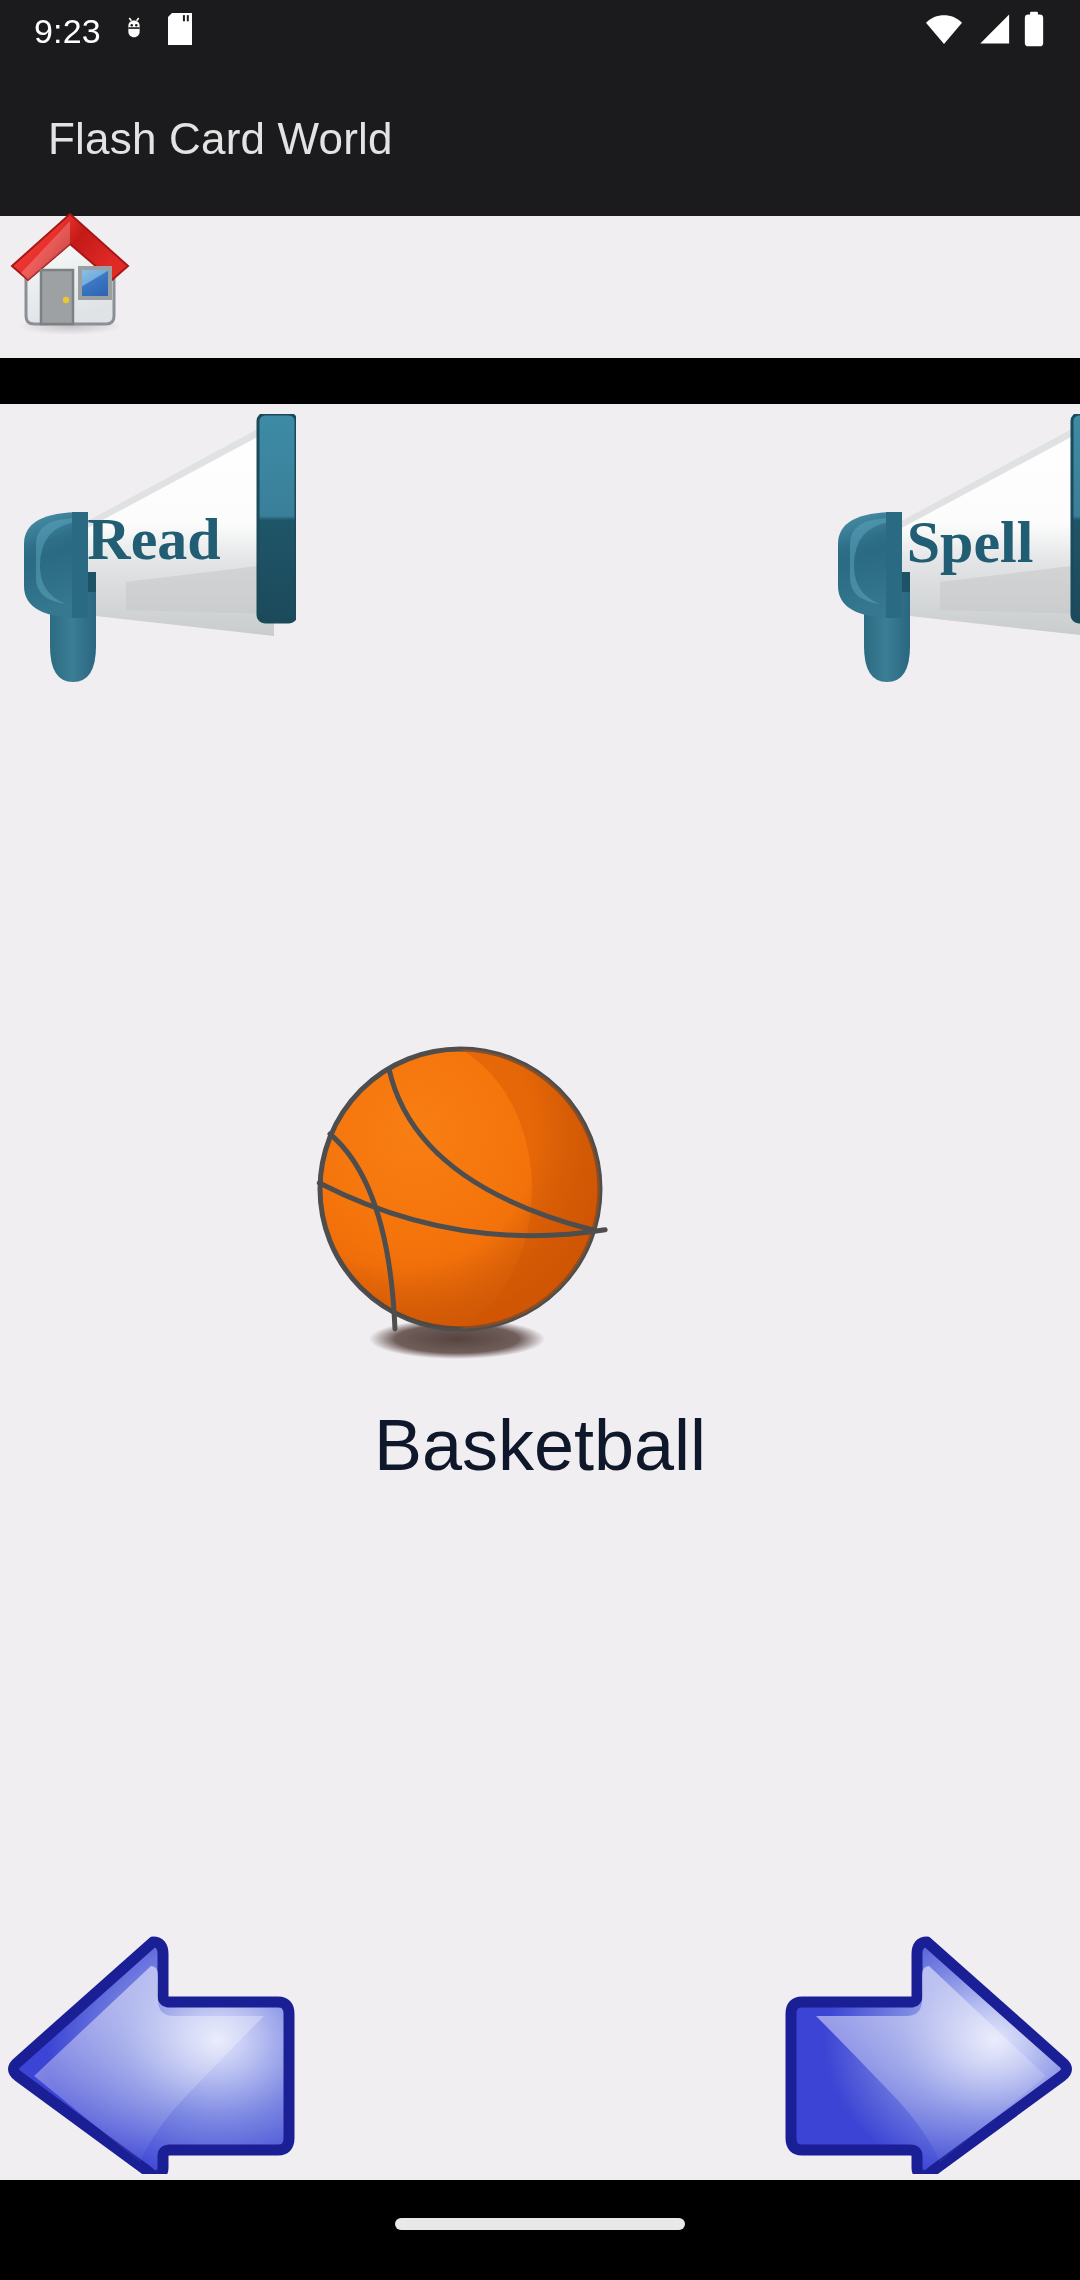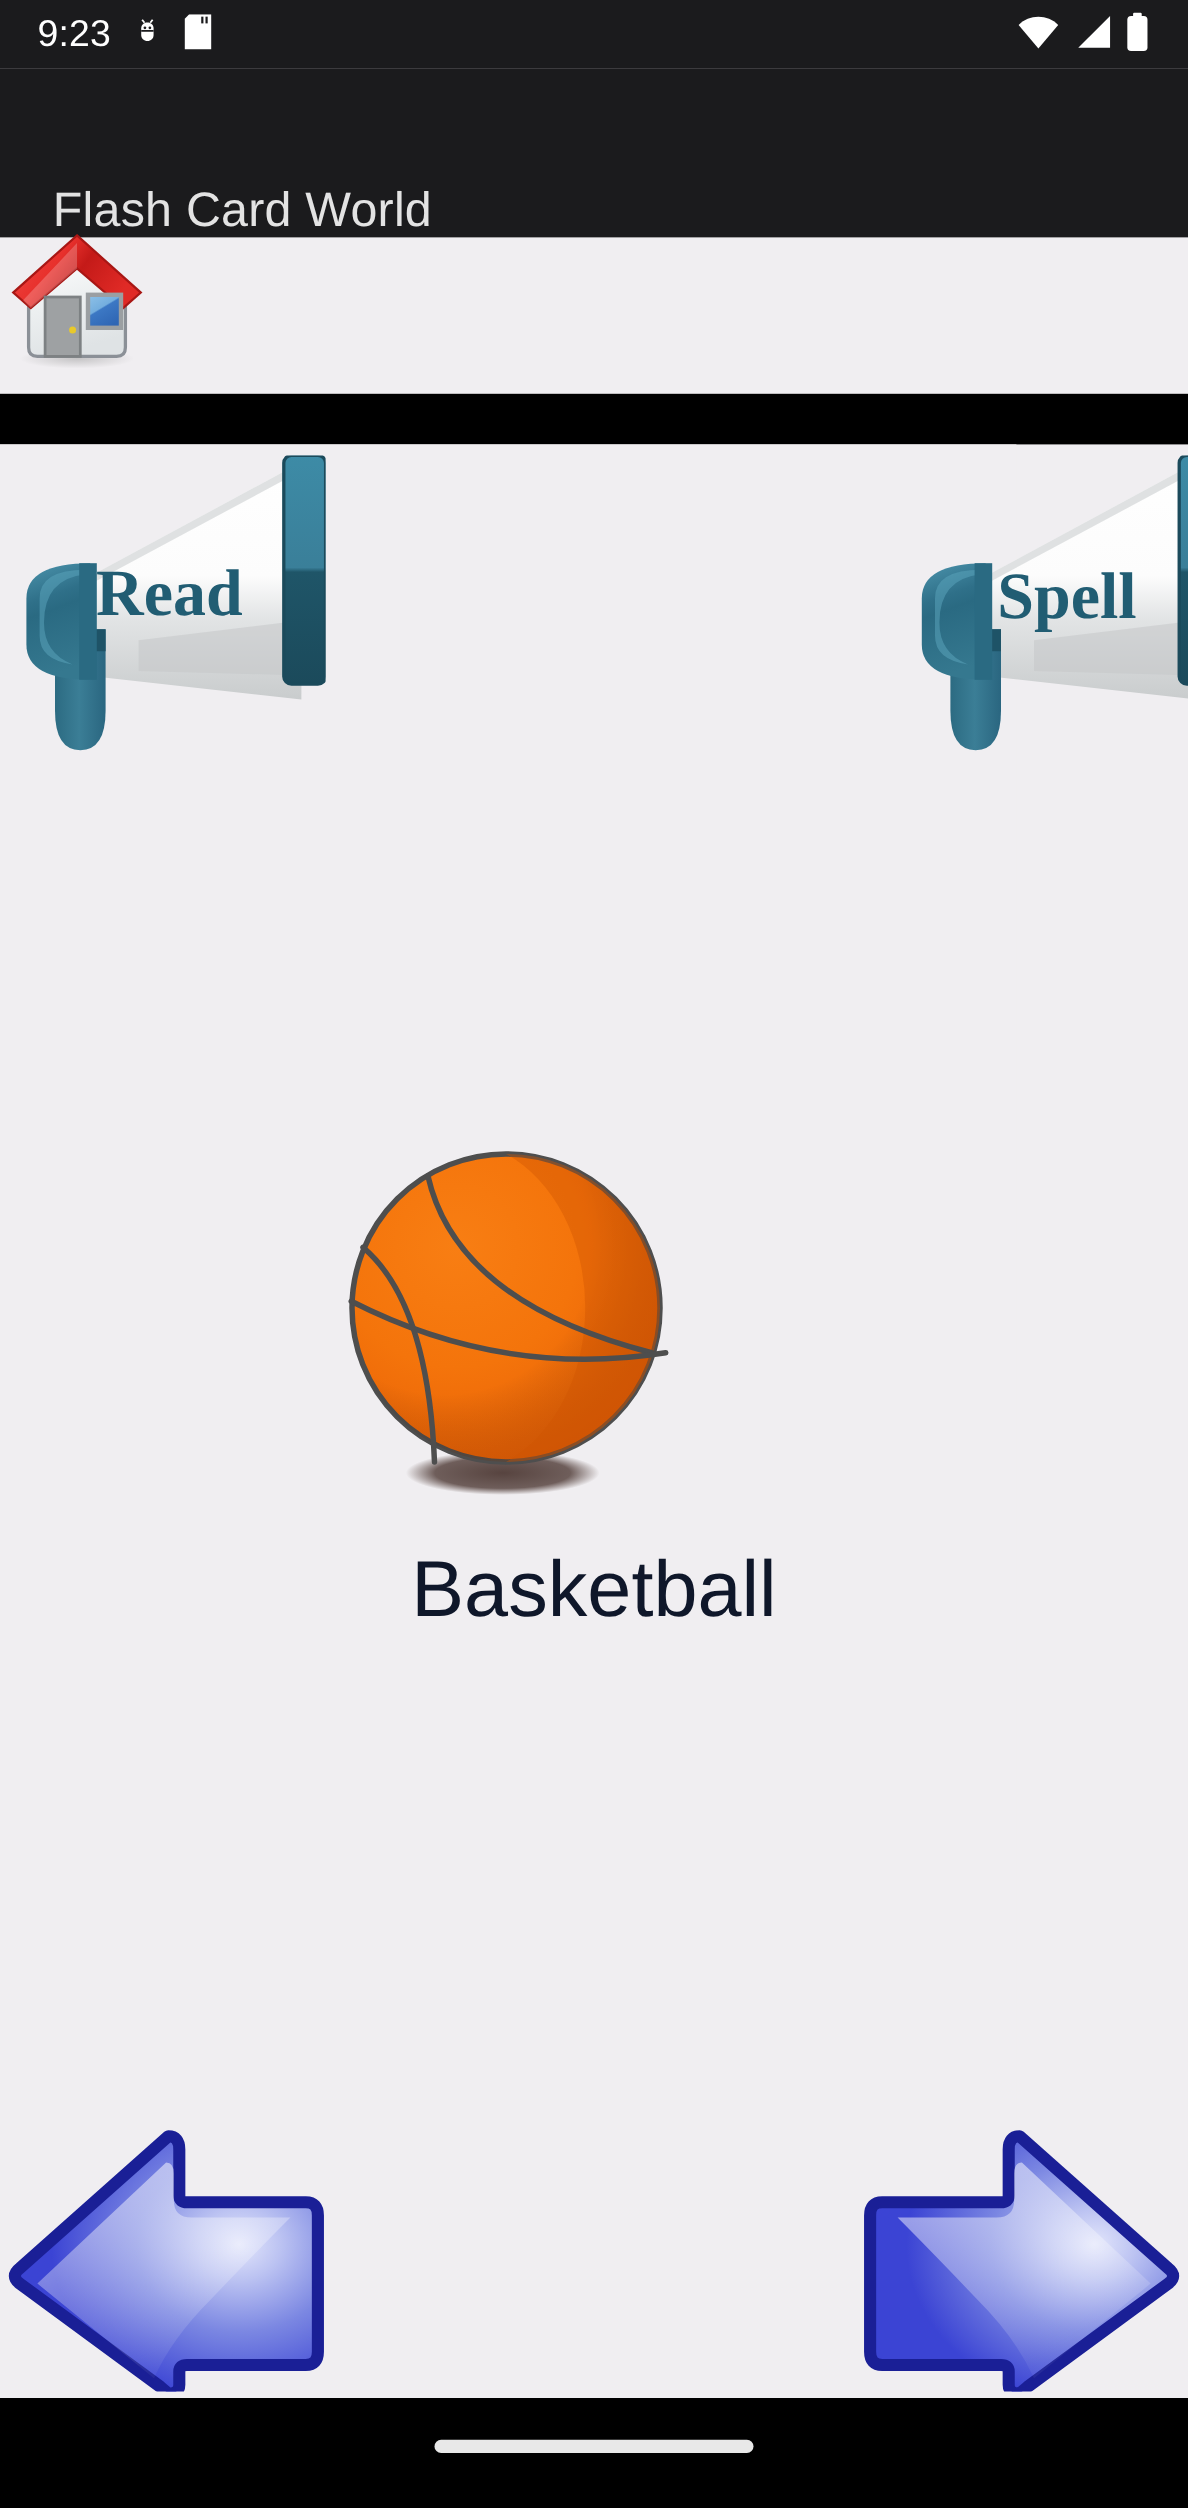--- a/index.html
+++ b/index.html
@@ -51,21 +51,21 @@
     gap: 10px;
   }
 
   
   #app-bar {
     position: absolute;
     left: 0; top: 62px;
     width: 1080px; height: 154px;
     background: #1b1b1d;
     display: flex;
-    align-items: flex-end;
+    align-items: center;
     box-sizing: border-box;
     padding-left: 48px;
   }
   #app-title {
     color: #e3e3e3;
     font-size: 44px;
     font-weight: 400;
     letter-spacing: 0.2px;
   }
 

